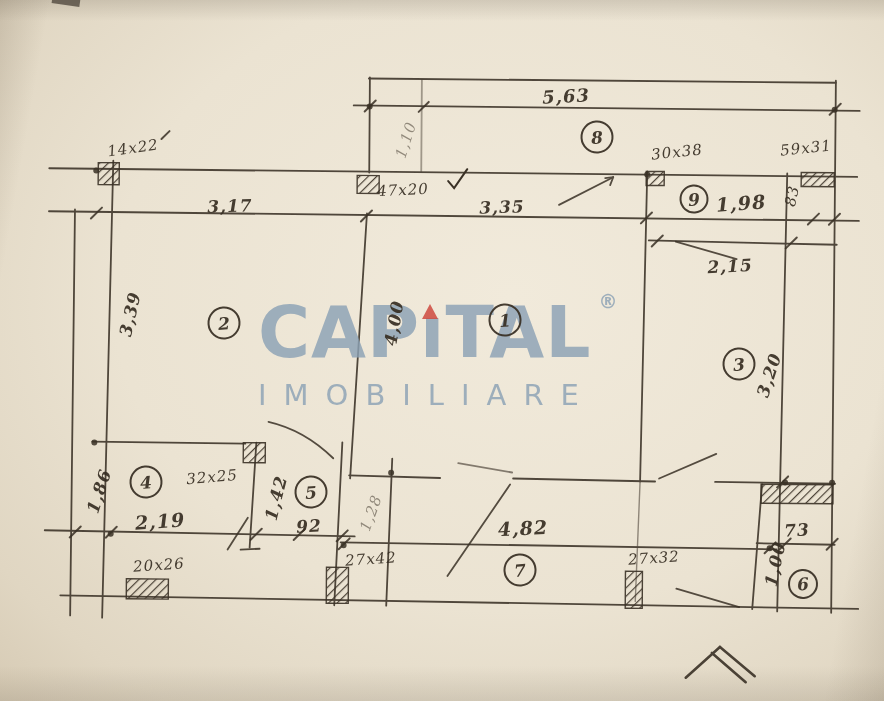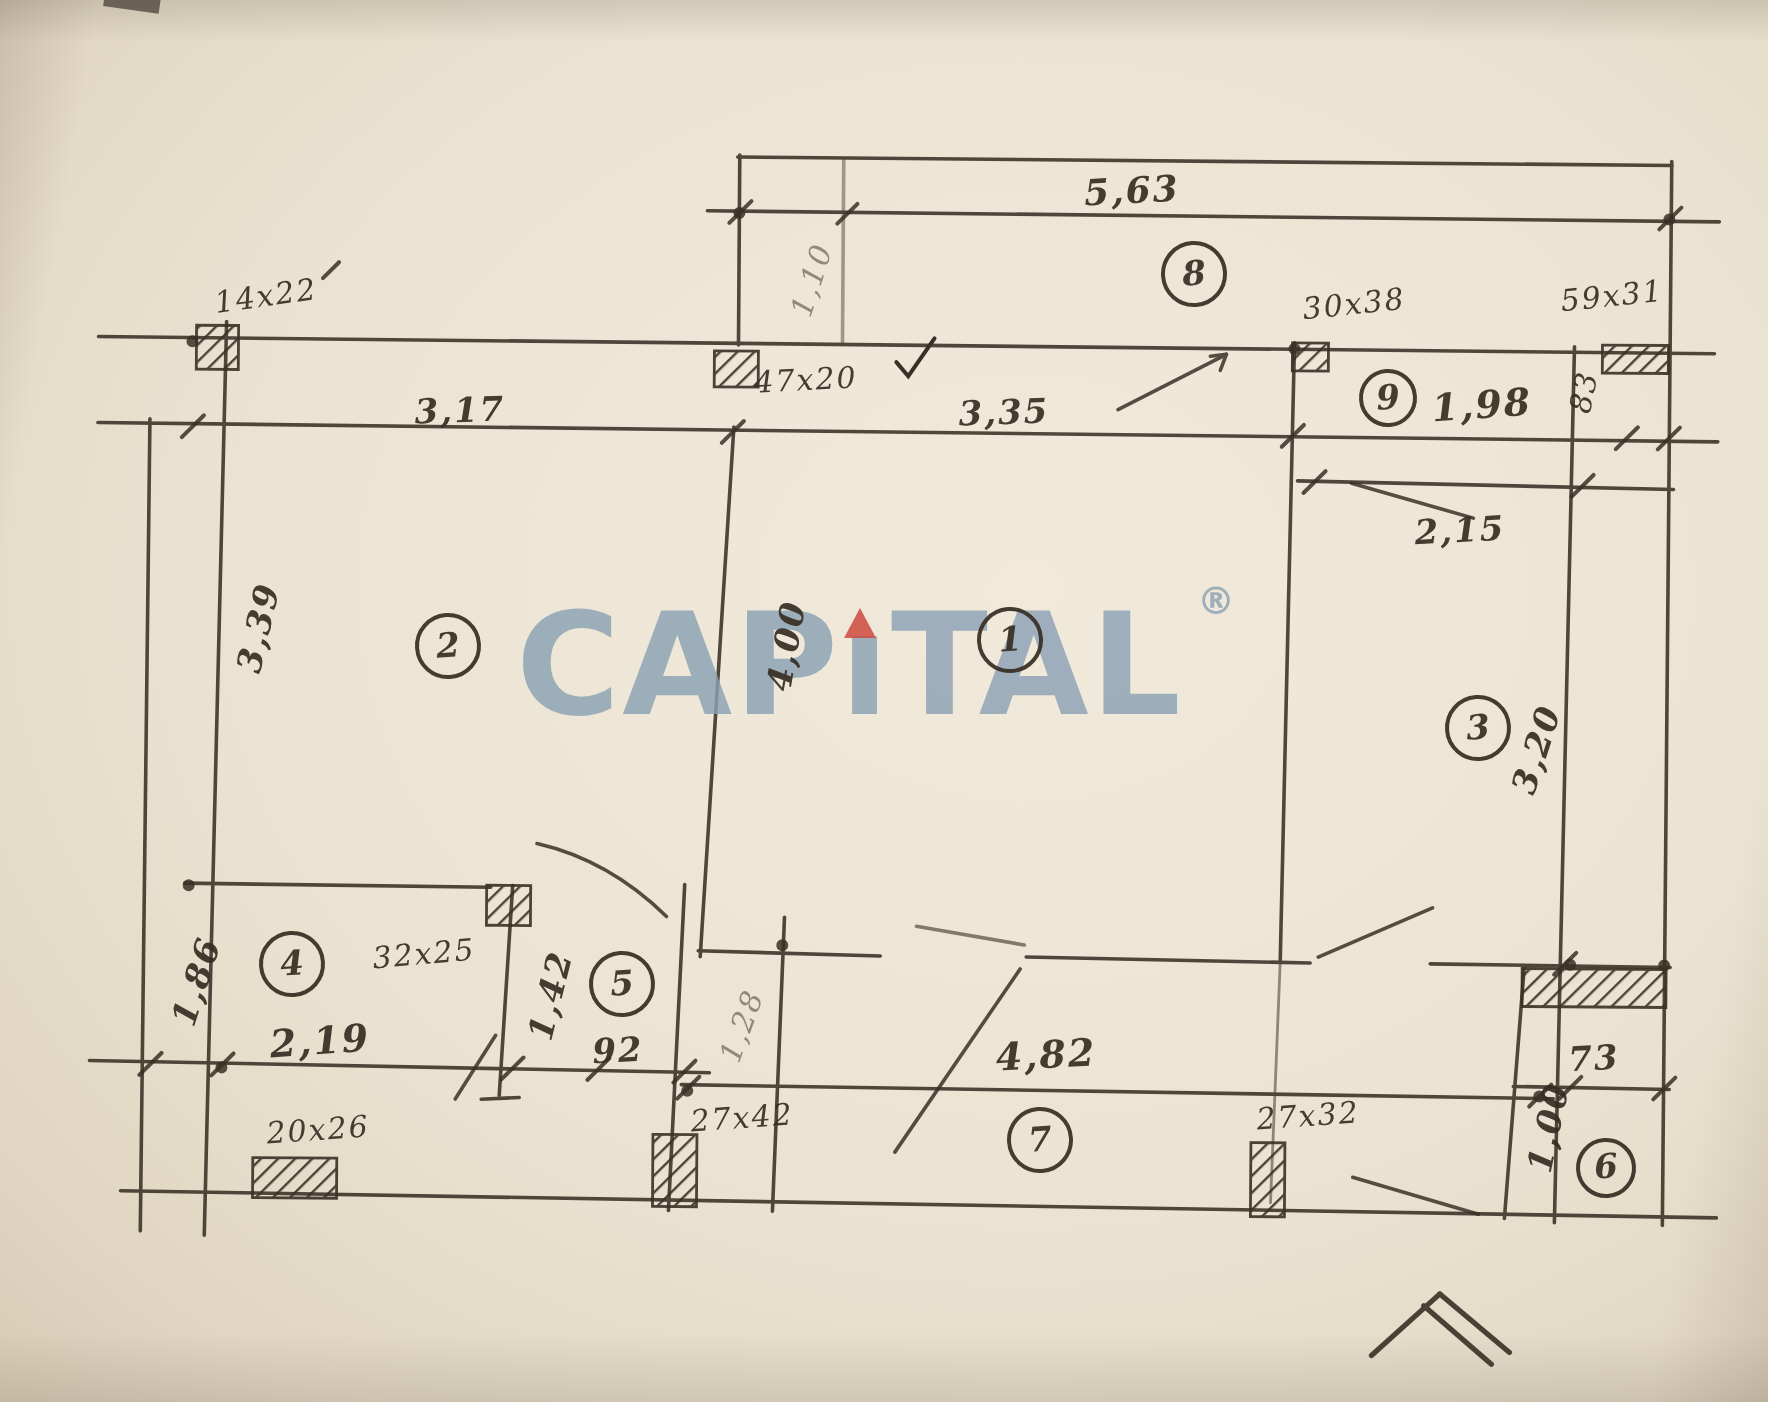--- a/index.html
+++ b/index.html
@@ -160,20 +160,21 @@
       <g stroke-width="2.6" opacity="0.9">
         <line x1="688" y1="676" x2="722" y2="645"></line>
         <line x1="722" y1="645" x2="757" y2="674"></line>
         <line x1="714" y1="651" x2="748" y2="680"></line>
       </g>
     </g>
   </svg>
 
   <div class="watermark">
     <div class="wm1"><span>CAP</span><span class="wm-i"><span class="wm-tri"></span><span>ı</span></span><span>TAL</span><span class="wm-reg">®</span></div>
+    <div class="wm2">IMOBILIARE</div>
   </div>
 
   <div class="room" style="left:597px;top:137px;">8</div>
   <div class="room" style="left:694px;top:199px;width:25px;height:25px;">9</div>
   <div class="room" style="left:224px;top:323px;">2</div>
   <div class="room" style="left:505px;top:320px;">1</div>
   <div class="room" style="left:739px;top:364px;">3</div>
   <div class="room" style="left:146px;top:482px;">4</div>
   <div class="room" style="left:311px;top:492px;">5</div>
   <div class="room" style="left:520px;top:570px;">7</div>

